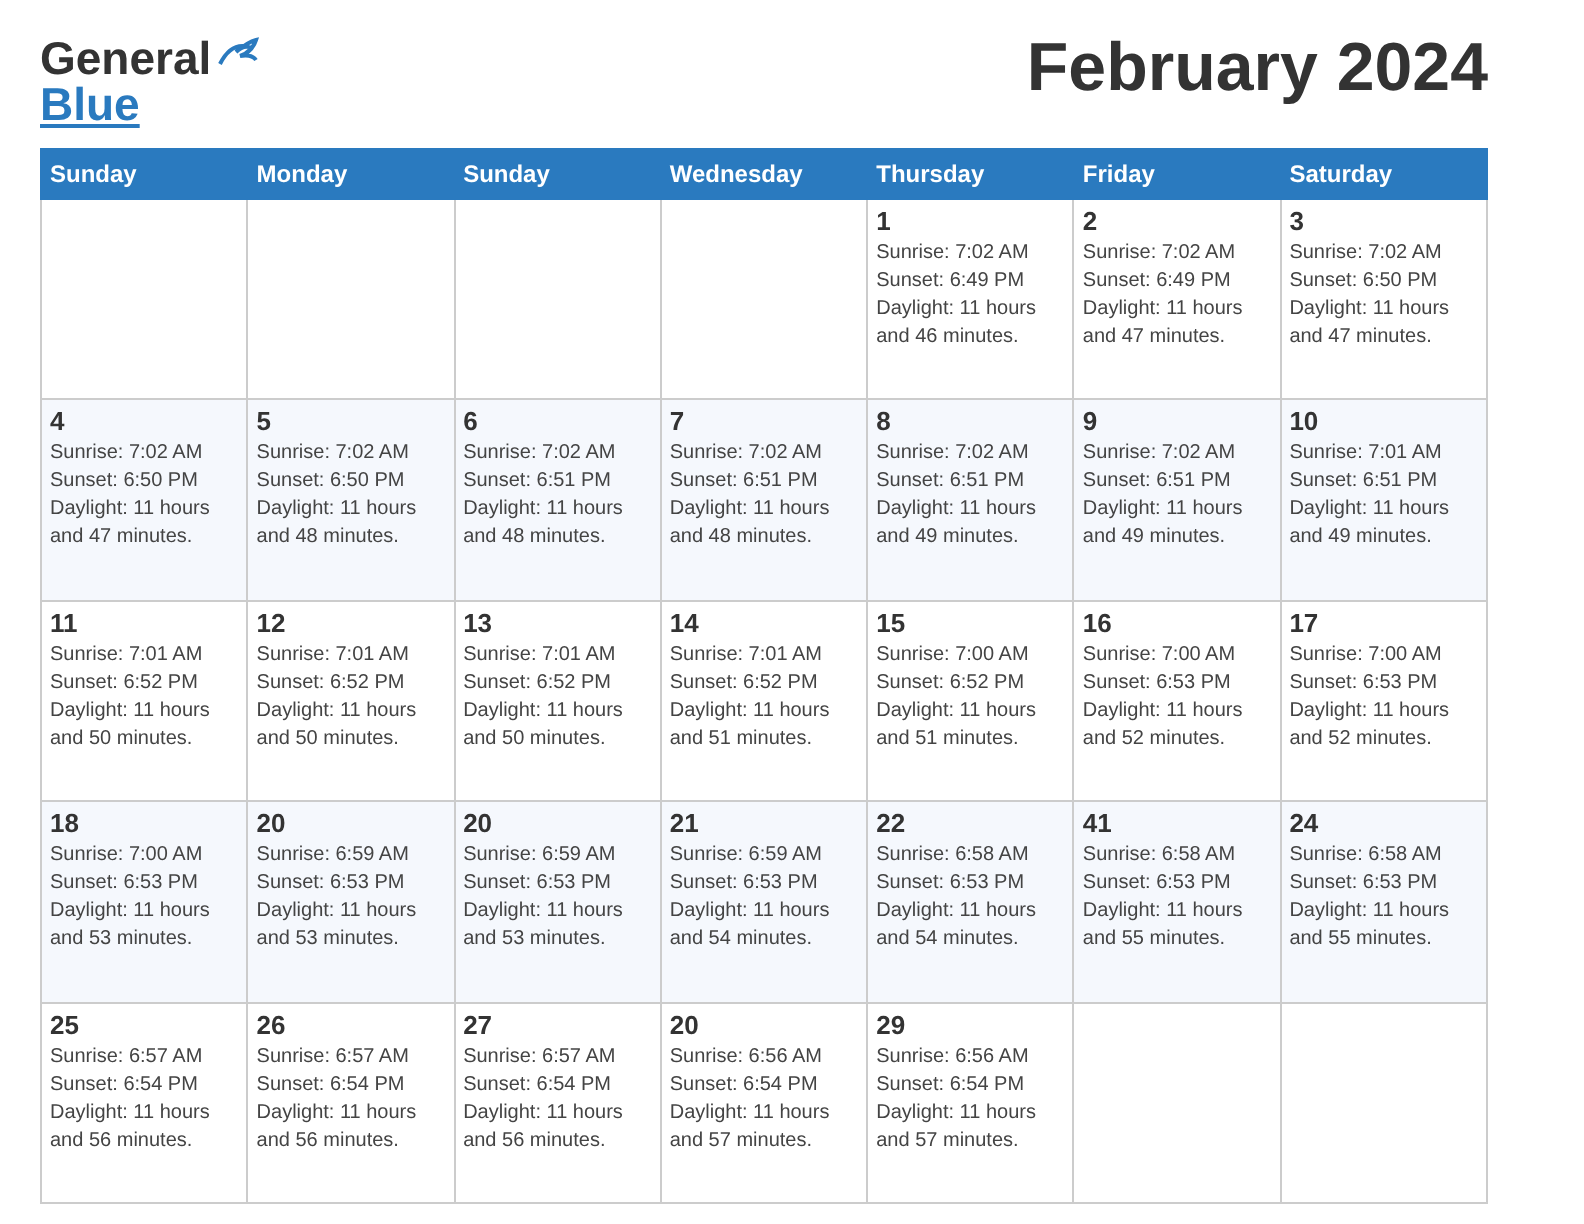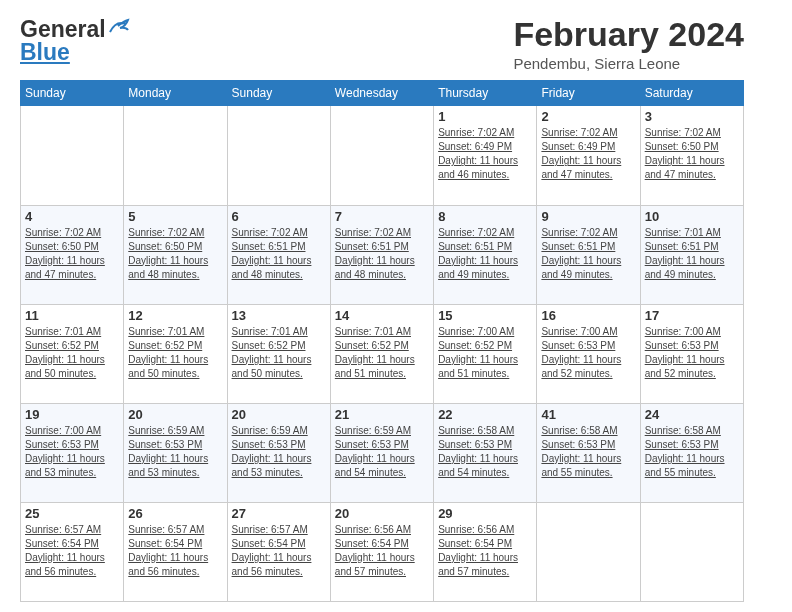--- a/index.html
+++ b/index.html
@@ -46,21 +46,21 @@
       flex: 1;
       border: 1px solid #ccc;
       border-collapse: collapse;
       width: 100%;
       table-layout: fixed;
     }
     .calendar th {
       background: #2a7abf;
       color: #fff;
       font-size: 12px;
-      font-weight: normal;
+      font-weight: bold;
       padding: 5px 4px;
       text-align: left;
       border: 1px solid #2a7abf;
     }
     .calendar td {
       border: 1px solid #ccc;
       vertical-align: top;
       padding: 3px 4px;
       font-size: 10.5px;
       color: #333;
@@ -70,21 +70,20 @@
       font-size: 13px;
       font-weight: bold;
       color: #333;
       display: block;
       margin-bottom: 2px;
     }
     .day-info {
       font-size: 10px;
       color: #444;
       line-height: 1.4;
-      text-decoration: underline;
     }
     .empty { background: #f9f9f9; }
     tr:nth-child(odd) td { background: #fff; }
     tr:nth-child(even) td { background: #f5f8fd; }
     .calendar thead tr th { background: #2a7abf; }
   </style>
 </head>
 <body>
 
 <div class="page">
@@ -93,21 +92,20 @@
       <div style="display:flex;align-items:center;">
         <span style="font-size:23px;font-weight:bold;color:#333;">General</span>
         <svg width="22" height="18" viewBox="0 0 22 18" style="margin-left:2px;margin-top:-6px;">
           <path d="M2,14 Q8,2 18,6 Q14,4 10,8 Q16,3 20,2 Q18,8 12,10 Q18,9 20,12" stroke="#2a7abf" stroke-width="2" fill="none"></path>
         </svg>
       </div>
       <span style="font-size:23px;font-weight:bold;color:#2a7abf;margin-top:-4px;text-decoration:underline;">Blue</span>
     </div>
     <div class="title-block">
       <div class="month-title">February 2024</div>
-      <div class="location">Pendembu, Sierra Leone</div>
     </div>
   </div>
 
   <table class="calendar">
     <thead>
       <tr>
       <th>Sunday</th>
           <th>Monday</th>
           <th>Sunday</th>
           <th>Wednesday</th>
@@ -241,21 +239,21 @@
           <td>
             <span class="day-number">17</span>
             <div class="day-info" style="white-space: pre-line;">Sunrise: 7:00 AM
 Sunset: 6:53 PM
 Daylight: 11 hours
 and 52 minutes.</div>
           </td>
         </tr>
         <tr>
           <td>
-            <span class="day-number">19</span>
+            <span class="day-number">18</span>
             <div class="day-info" style="white-space: pre-line;">Sunrise: 7:00 AM
 Sunset: 6:53 PM
 Daylight: 11 hours
 and 53 minutes.</div>
           </td>
           <td>
             <span class="day-number">20</span>
             <div class="day-info" style="white-space: pre-line;">Sunrise: 6:59 AM
 Sunset: 6:53 PM
 Daylight: 11 hours

